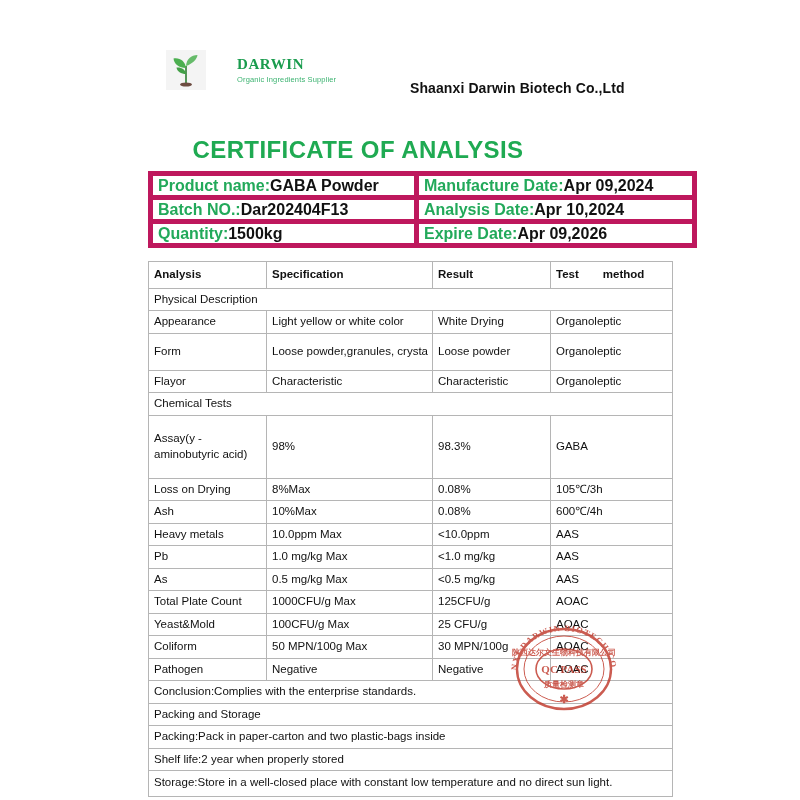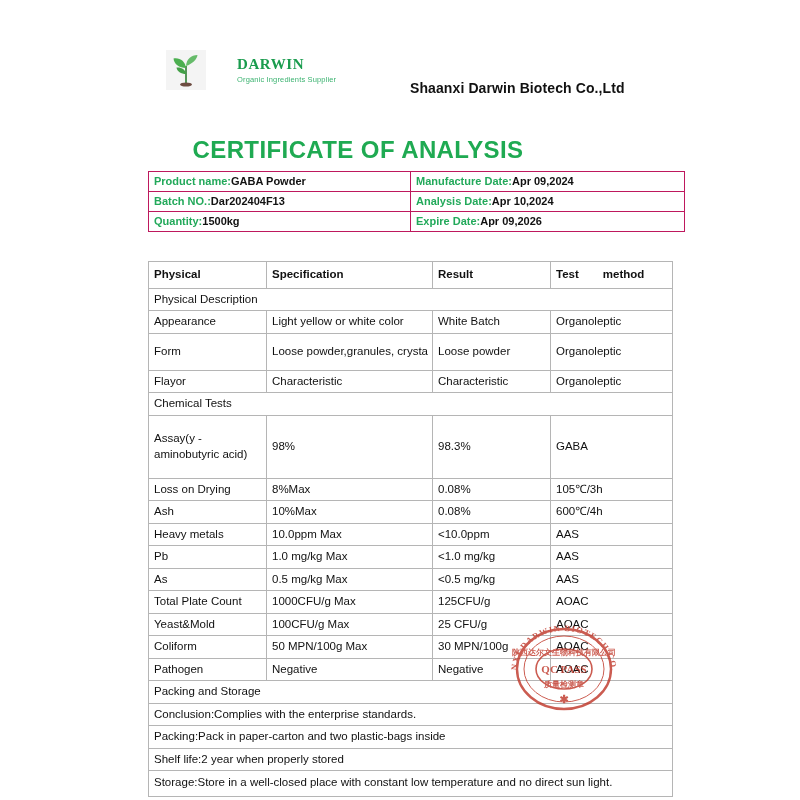--- a/index.html
+++ b/index.html
@@ -89,24 +89,24 @@
   
   .info-table {
     position: absolute;
     left: 148px;
     top: 171px;
     width: 524px;
     border-collapse: collapse;
     table-layout: fixed;
   }
   .info-table td {
-    border: 1px solid #be185d;
+    border: 5px solid #be185d;
     height: 19px;
     padding: 0 0 0 5px;
-    font-size: 11px;
+    font-size: 16px;
     font-weight: bold;
     color: #111111;
     vertical-align: middle;
     line-height: 1.1;
     white-space: nowrap;
     overflow: hidden;
   }
   .info-table td.left  { width: 256px; }
   .info-table td.right { width: 268px; margin-left: 8px; }
   .lbl { color: #22a95a; }
@@ -218,35 +218,35 @@
 
   <table class="coa-table">
     <colgroup>
       <col class="c1">
         <col class="c2">
         <col class="c3">
         <col class="c4">
     </colgroup>
     <thead>
       <tr>
-        <th>Physical</th>
+        <th>Analysis</th>
         <th>Specification</th>
         <th>Result</th>
         <th><span class="th-test"><span>Test</span><span class="w"></span><span>method</span></span></th>
       </tr>
     </thead>
     <tbody>
       <tr class="section-row">
         <td colspan="4">Physical Description</td>
       </tr>
 
       <tr>
         <td>Appearance</td>
         <td>Light yellow or white color</td>
-        <td>White Batch</td>
+        <td>White Drying</td>
         <td>Organoleptic</td>
       </tr>
 
       <tr class="tall">
         <td>Form</td>
         <td class="wrapcell">Loose powder,granules, crysta</td>
         <td>Loose powder</td>
         <td>Organoleptic</td>
       </tr>
 
@@ -317,24 +317,24 @@
         <td>AOAC</td>
       </tr>
       <tr>
         <td>Pathogen</td>
         <td>Negative</td>
         <td>Negative</td>
         <td>AOAC</td>
       </tr>
 
       <tr class="full-row">
+        <td colspan="4">Conclusion:Complies with the enterprise standards.</td>
+      </tr>
+      <tr class="full-row">
         <td colspan="4">Packing and Storage</td>
-      </tr>
-      <tr class="full-row">
-        <td colspan="4">Conclusion:Complies with the enterprise standards.</td>
       </tr>
       <tr class="full-row">
         <td colspan="4">Packing:Pack in paper-carton and two plastic-bags inside</td>
       </tr>
       <tr class="full-row">
         <td colspan="4">Shelf life:2 year when properly stored</td>
       </tr>
       <tr class="full-row storage-row">
         <td colspan="4">Storage:Store in a well-closed place with constant low temperature and no direct sun light.</td>
       </tr>

